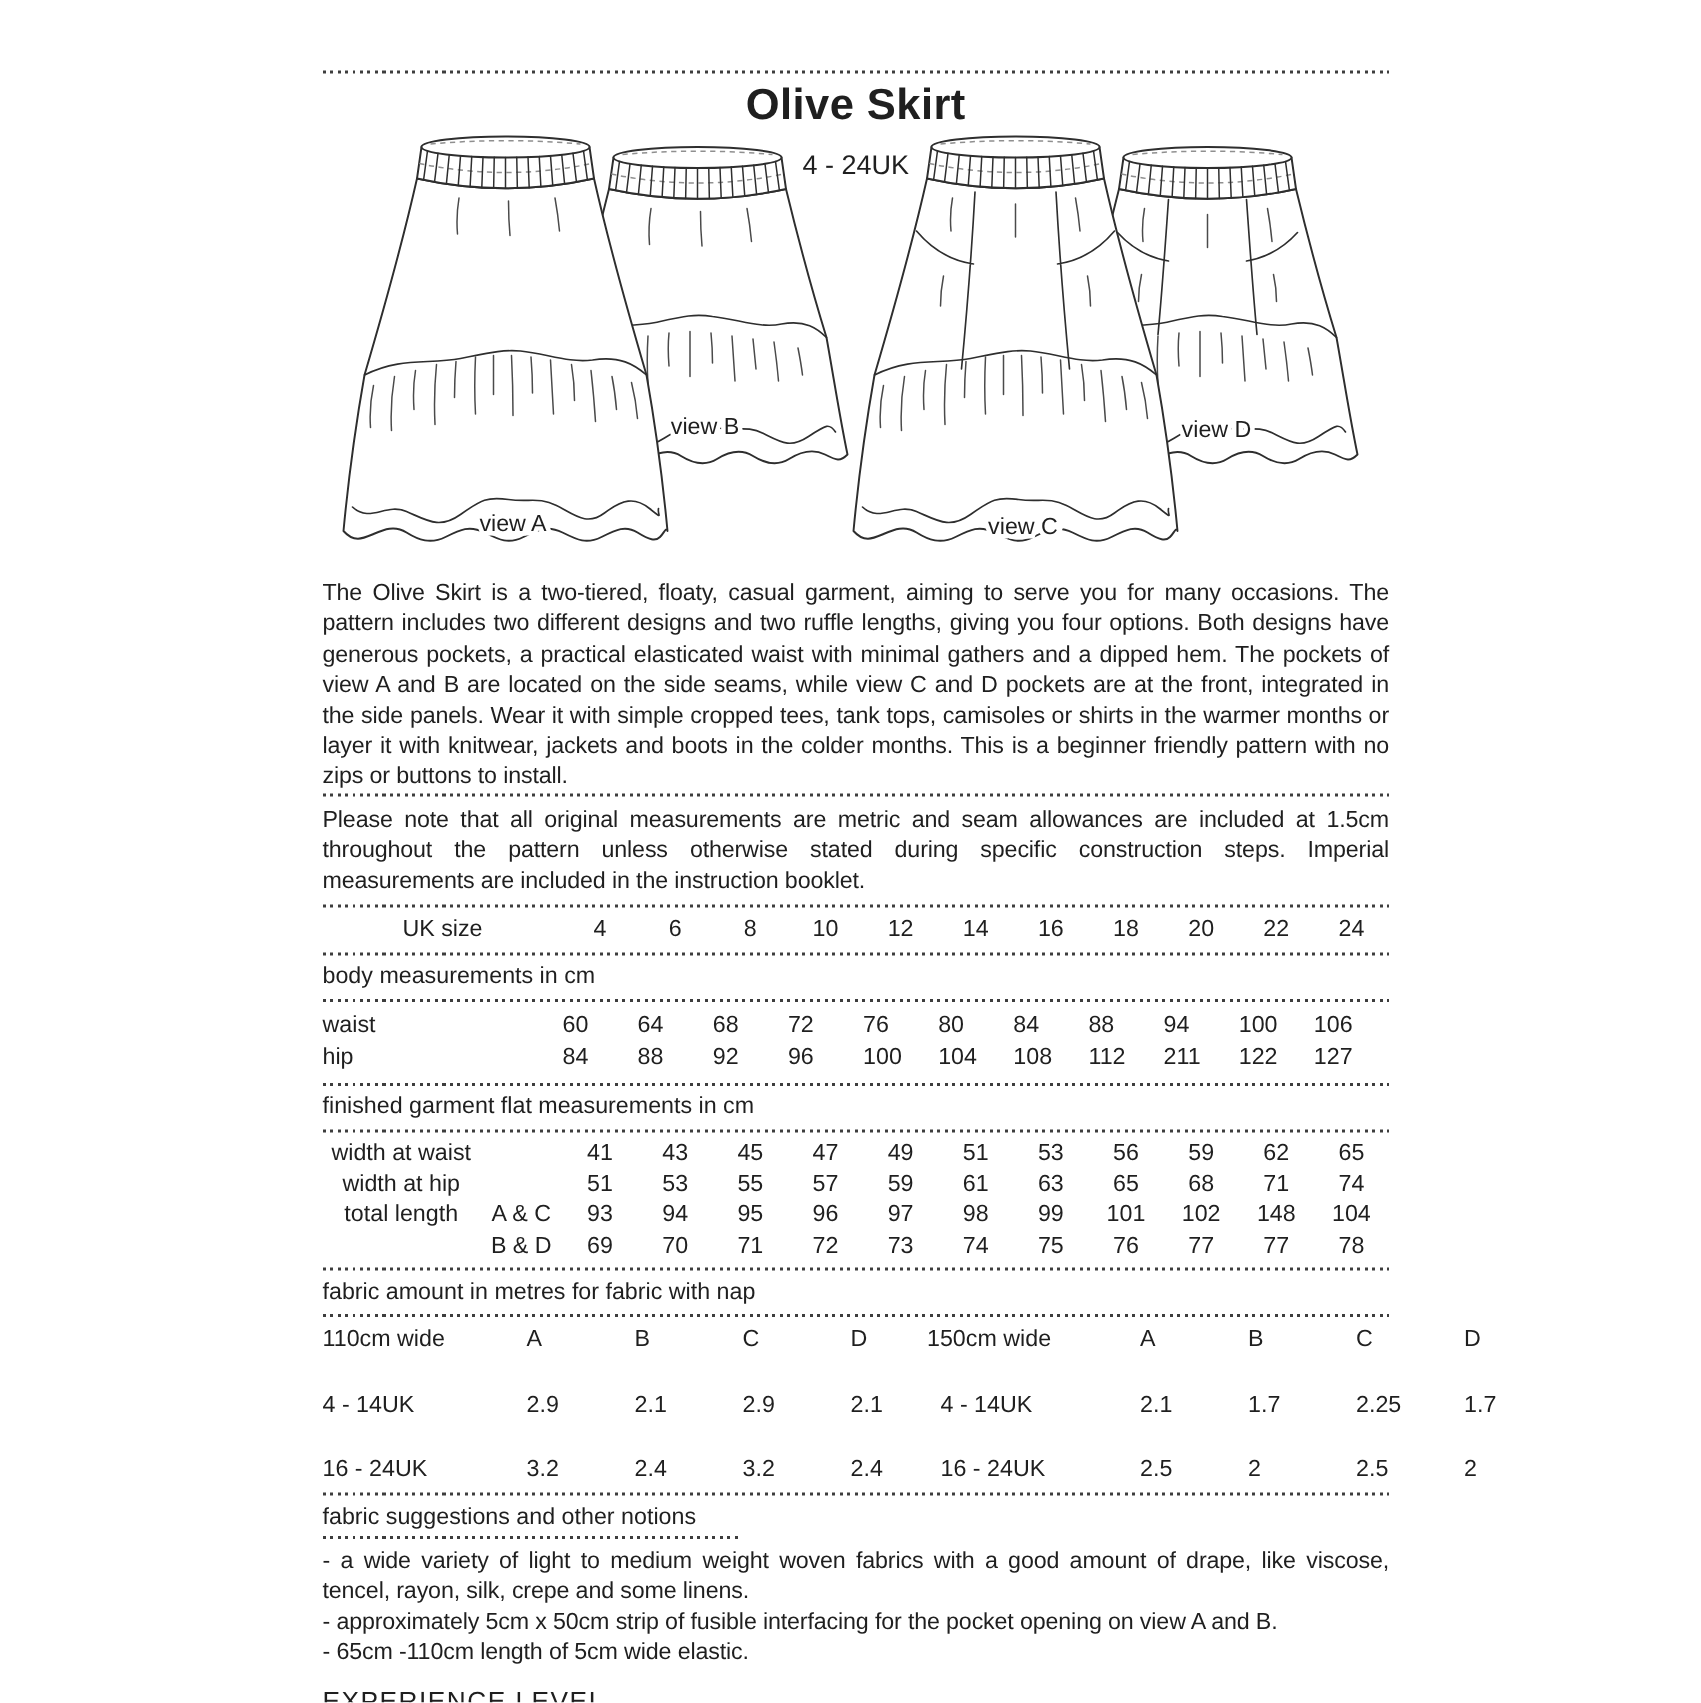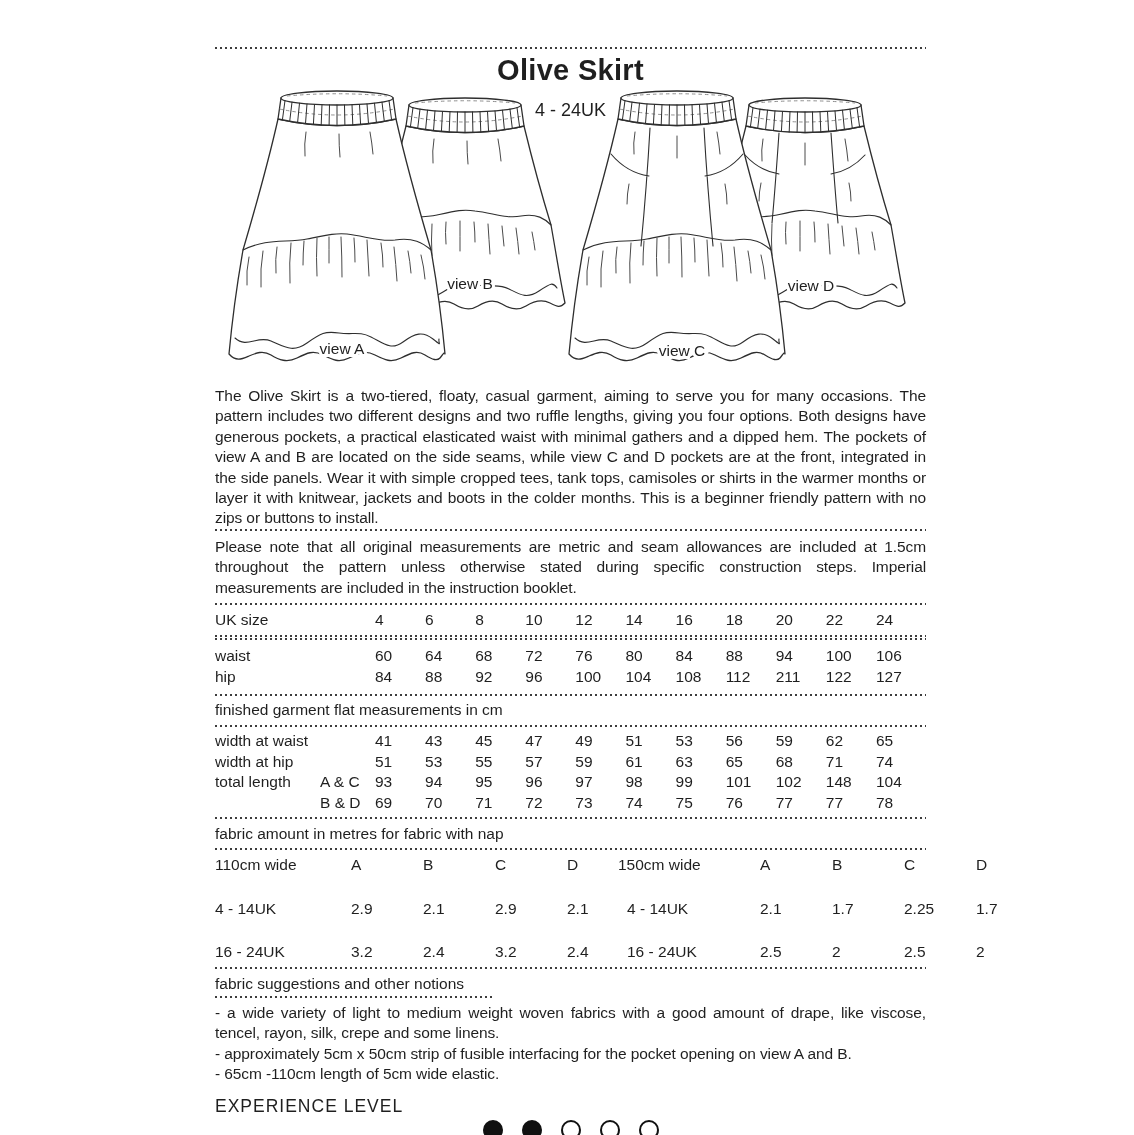--- a/index.html
+++ b/index.html
@@ -22,21 +22,21 @@
   .illus text{font-family:"Liberation Sans",sans-serif;font-size:15.5px;fill:#1f1f1f;
               text-anchor:middle;stroke:#fff;stroke-width:6;paint-order:stroke;}
   
   .para{margin:0;font-size:15.5px;line-height:20.4px;letter-spacing:-.1px;}
   .just{text-align:justify;}
   .note{margin:5px 0;}
   .sec{padding:4px 0;font-size:15.5px;line-height:20px;}
   
   .mgrid{display:grid;grid-template-columns:105px 55px repeat(11,1fr);font-size:15.5px;line-height:20.4px;}
   .mgrid .span2{grid-column:span 2;}
-  .rowpad{padding:4px 0;}
+  .rowpad{padding:4px 0;text-align:center;}
   .rowpad2{padding:6px 0;}
   
   .fabric{display:flex;padding:4px 0 5px 0;font-size:15.5px;line-height:19.6px;}
   .ftable{display:grid;gap:24px;}
   .ftable.left{grid-template-columns:112px repeat(4,48px);width:304px;}
   .ftable.right{grid-template-columns:118px repeat(4,48px);width:310px;margin-left:99px;}
   .ftable.right .rl{padding-left:9px;}
   
   .notions-items{margin-top:4px;}
   
@@ -146,20 +146,21 @@
       <div>12</div>
       <div>14</div>
       <div>16</div>
       <div>18</div>
       <div>20</div>
       <div>22</div>
       <div>24</div>
     </div>
 
     <div class="dotline"></div>
+    <div class="sec">body measurements in cm</div>
     <div class="dotline"></div>
 
     <div class="rowpad2">
       <div class="mgrid">
         <div class="span2">waist</div>
         <div>60</div>
         <div>64</div>
         <div>68</div>
         <div>72</div>
         <div>76</div>

